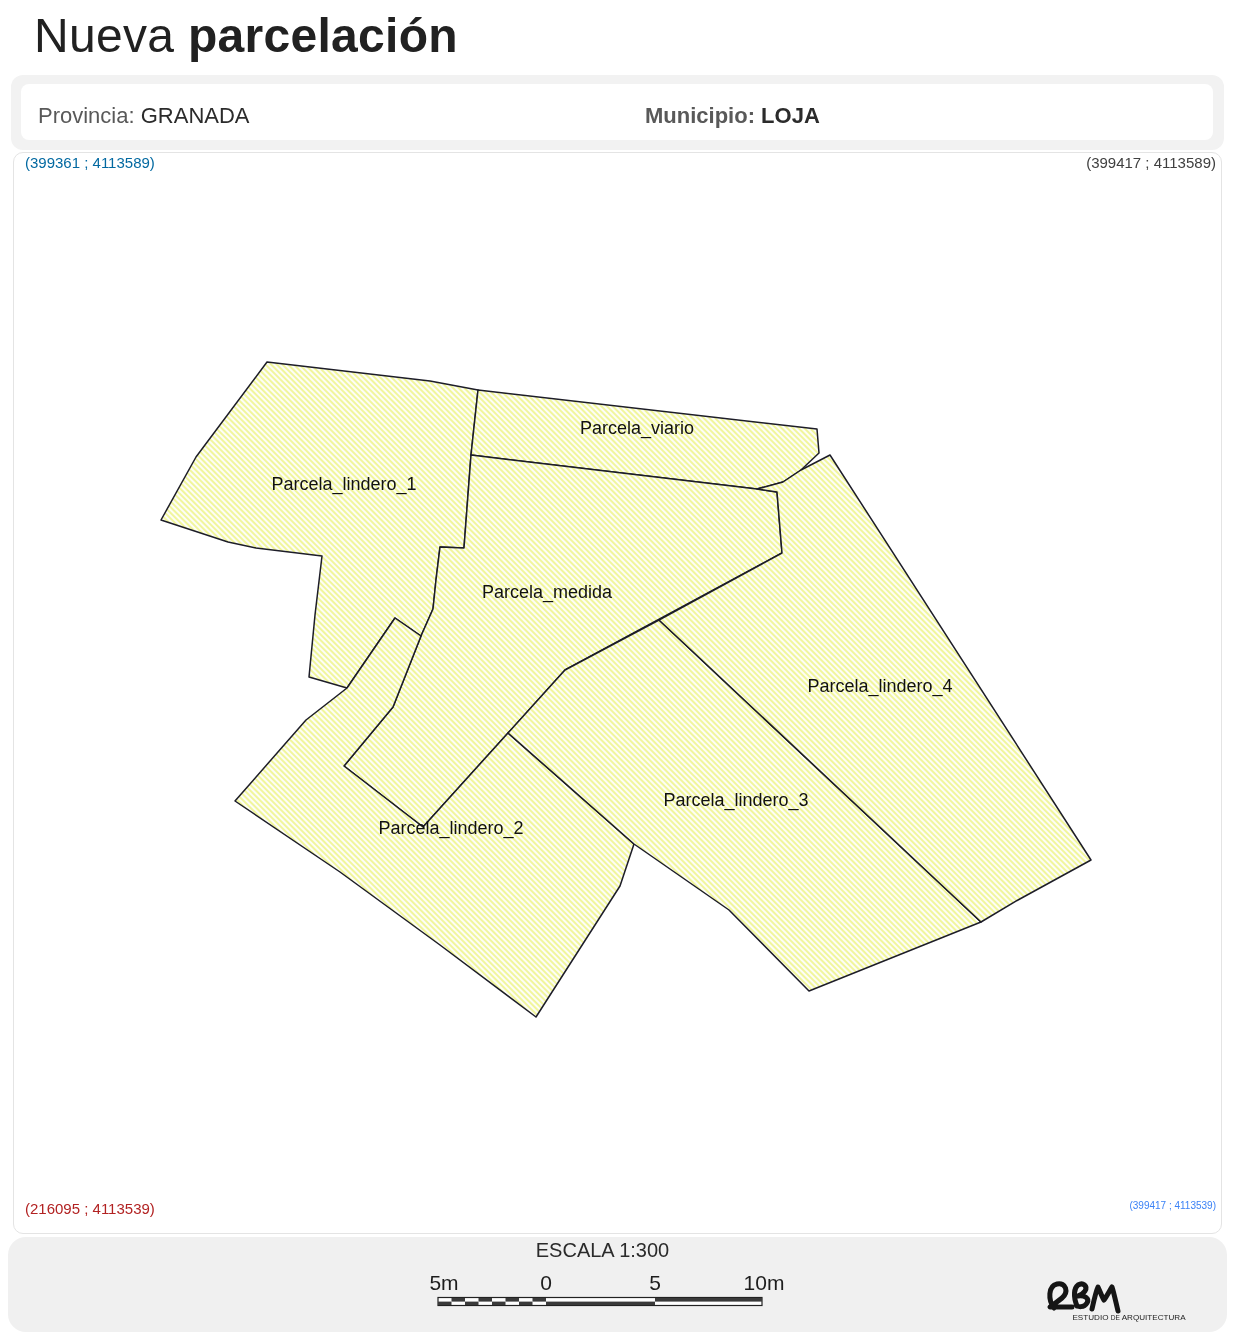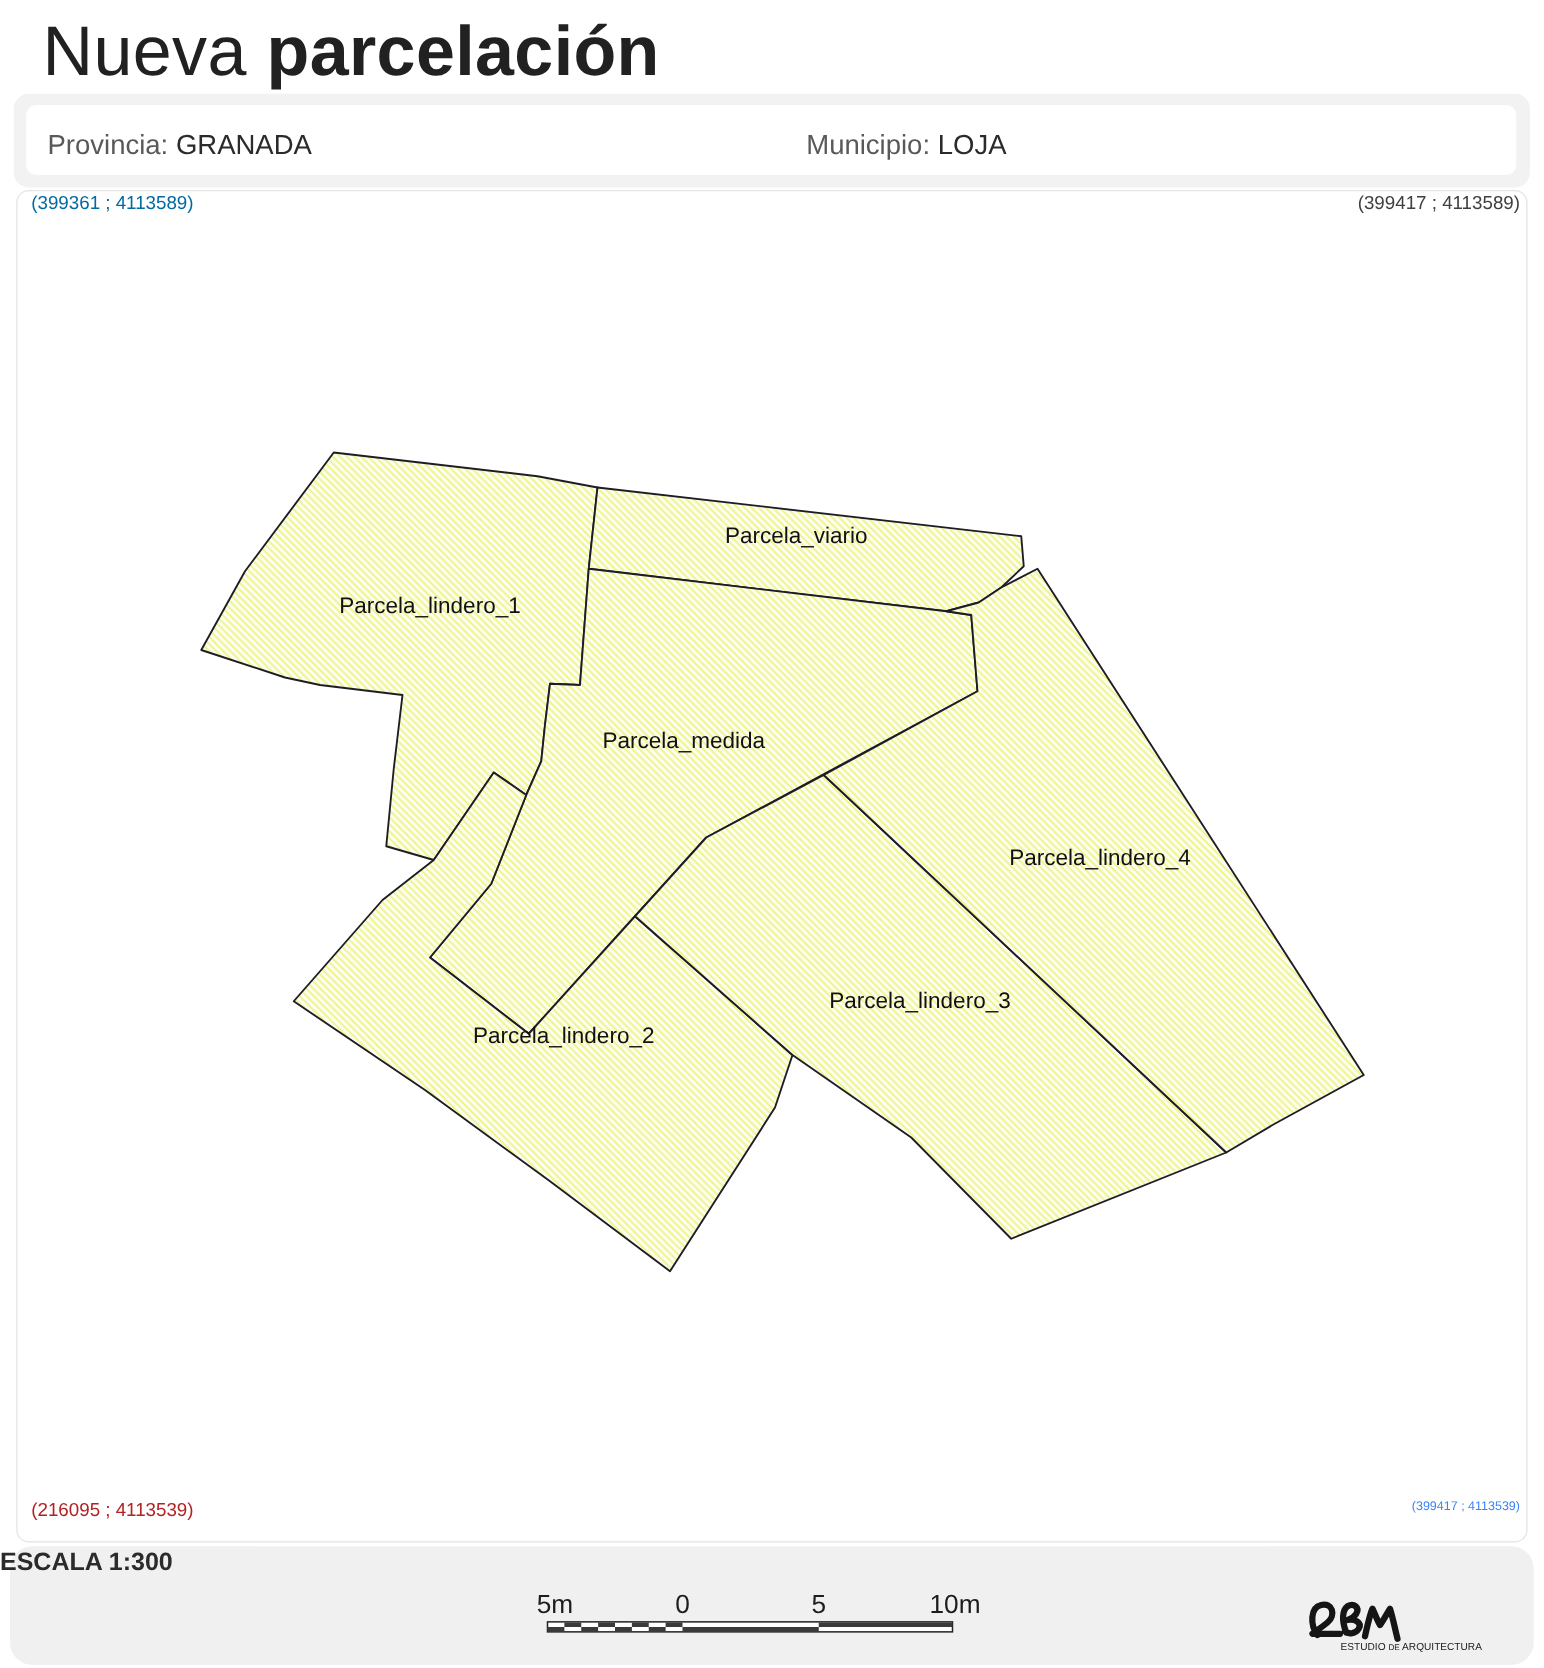--- a/index.html
+++ b/index.html
@@ -3,29 +3,29 @@
 <meta charset="utf-8">
 <style>
   html,body{margin:0;padding:0;}
   body{width:1235px;height:1334px;position:relative;background:#ffffff;
        font-family:"Liberation Sans", sans-serif;overflow:hidden;}
   .abs{position:absolute;}
 </style>
 </head>
 <body>
 
-<div class="abs" style="left:34px;top:8px;font-size:56px;color:#212121;letter-spacing:0.3px;">Nueva <b>parcelación</b></div>
+<div class="abs" style="left:34px;top:8px;font-size:48px;color:#212121;letter-spacing:0.3px;">Nueva <b>parcelación</b></div>
 
 <div class="abs" style="left:11px;top:75px;width:1213px;height:75px;background:#f2f2f2;border-radius:12px;"></div>
 
 <div class="abs" style="left:21px;top:84px;width:1192px;height:56px;background:#ffffff;border-radius:8px;"></div>
 
 <div class="abs" style="left:38px;top:103px;font-size:22px;color:#595959;">Provincia: <span style="color:#2b2b2b;">GRANADA</span></div>
 
-<div class="abs" style="left:645px;top:103px;font-size:22px;color:#595959;">Municipio: <span style="color:#2b2b2b;">LOJA</span></div>
+<div class="abs" style="left:645px;top:103px;font-size:22px;color:#595959;font-weight:bold;">Municipio: <span style="color:#2b2b2b;">LOJA</span></div>
 
 <div class="abs" style="left:13px;top:152px;width:1207px;height:1080px;background:#ffffff;border:1px solid #e4e4e4;border-radius:10px;"></div>
 
 <div class="abs" style="left:25px;top:154px;font-size:15px;color:#0369a1;">(399361 ; 4113589)</div>
 
 <div class="abs" style="right:19px;top:154px;font-size:15px;color:#404040;">(399417 ; 4113589)</div>
 
 <div class="abs" style="left:25px;top:1200px;font-size:15px;color:#b22222;">(216095 ; 4113539)</div>
 
 <div class="abs" style="right:19px;top:1200px;font-size:10px;color:#3b82f6;margin-left:40px;">(399417 ; 4113539)</div>
@@ -62,21 +62,21 @@
     <text x="880" y="692">Parcela_lindero_4</text>
 
     <text x="736" y="806">Parcela_lindero_3</text>
 
     <text x="451" y="834">Parcela_lindero_2</text>
   </g>
 </svg>
 
 <div class="abs" style="left:8px;top:1237px;width:1219px;height:95px;background:#f0f0f0;border-radius:18px;"></div>
 
-<div class="abs" style="left:0;top:1239px;width:1205px;text-align:left;font-size:20px;color:#2b2b2b;font-weight:bold;">ESCALA 1:300</div>
+<div class="abs" style="left:0;top:1239px;width:1205px;text-align:center;font-size:20px;color:#2b2b2b;">ESCALA 1:300</div>
 
 <svg class="abs" style="left:0;top:0;" width="1235" height="1334" viewBox="0 0 1235 1334">
   <g font-family="Liberation Sans, sans-serif" font-size="21" fill="#1d1d1d">
     <text x="444" y="1290" text-anchor="middle">5m</text>
     <text x="546" y="1290" text-anchor="middle">0</text>
     <text x="655" y="1290" text-anchor="middle">5</text>
     <text x="764" y="1290" text-anchor="middle">10m</text>
   </g>
   <g>
     <rect x="438" y="1297.5" width="324" height="8" fill="#ffffff" stroke="#222222" stroke-width="1.2"></rect>

